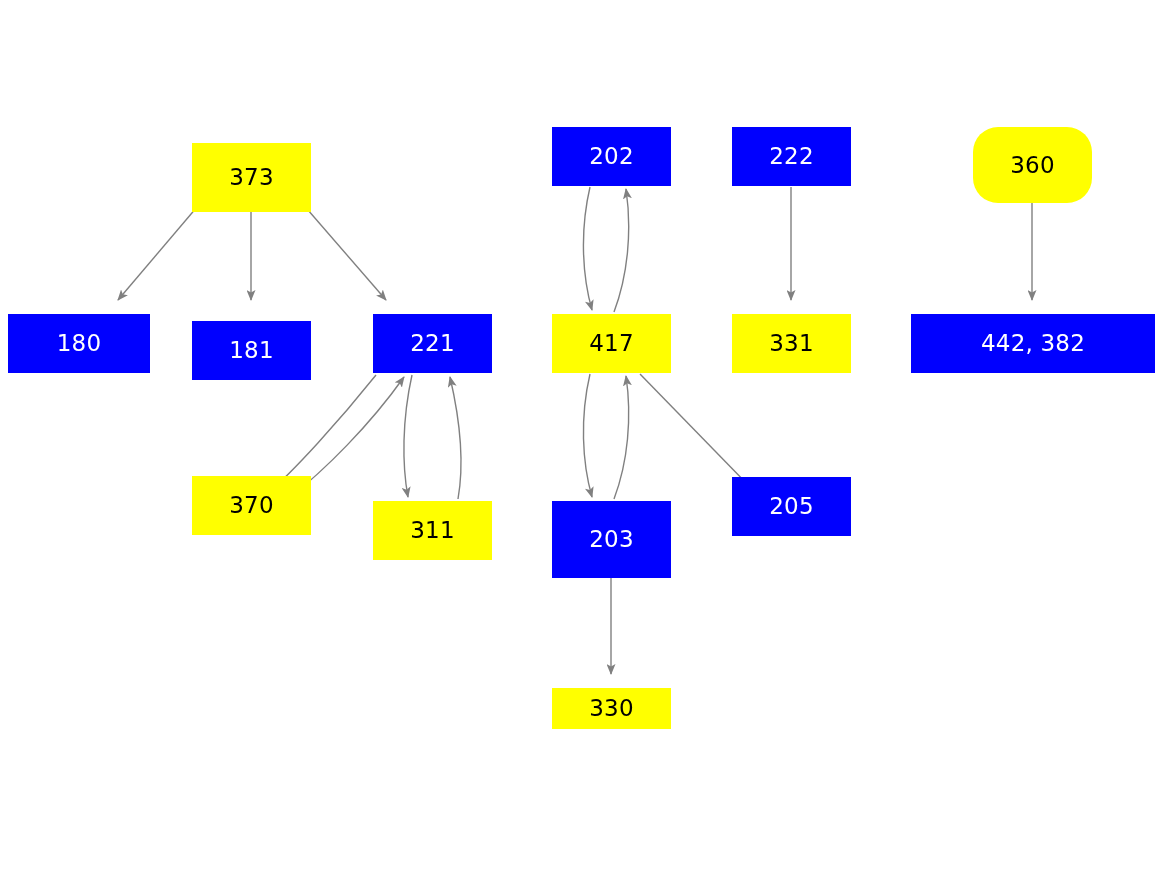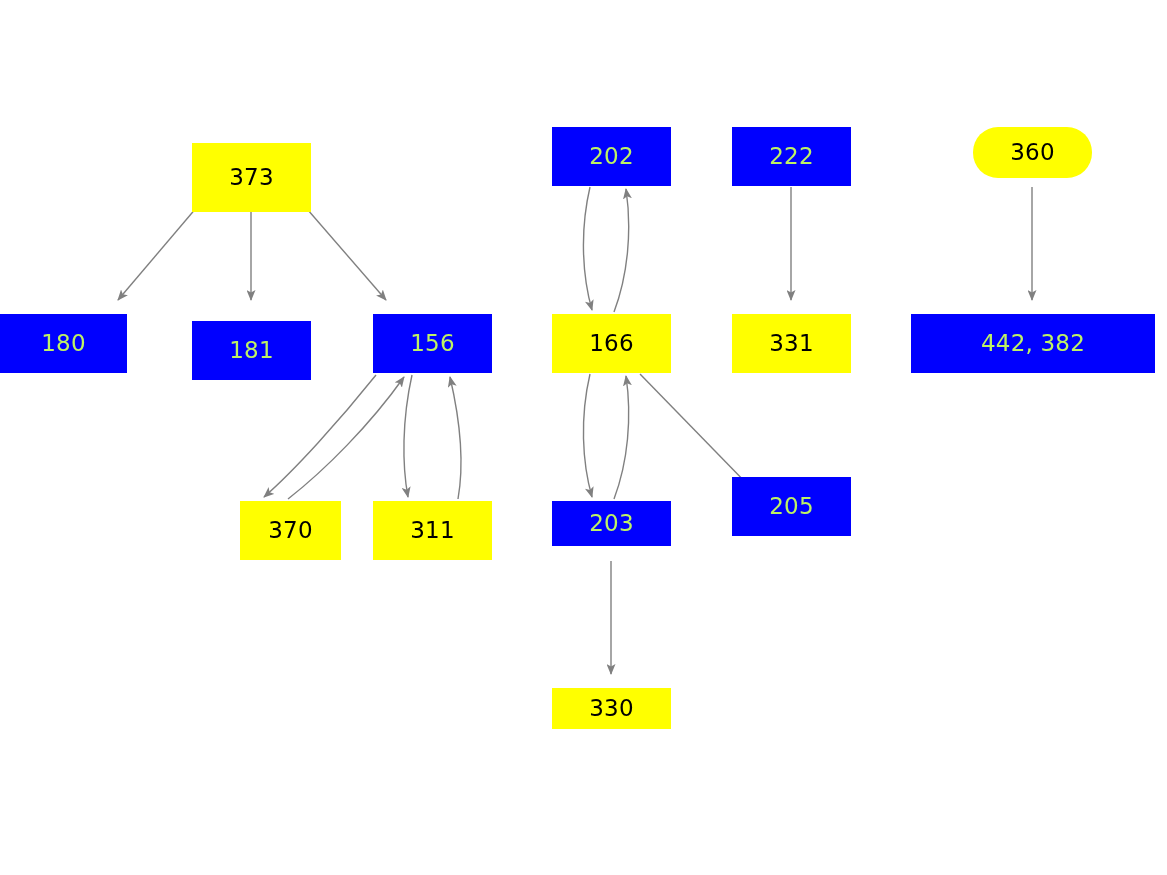--- a/index.html
+++ b/index.html
@@ -37,21 +37,21 @@
     letter-spacing: 0.2px;
     white-space: nowrap;
     user-select: none;
   }
   .node.fill-yellow {
     background: #ffff00;
     color: #000000;
   }
   .node.fill-blue {
     background: #0000ff;
-    color: #bef264;
+    color: #ffffff;
   }
 </style>
 </head>
 <body>
 
 <div id="canvas">
 
   <svg id="edge-layer" viewBox="0 0 1167 875" width="1167" height="875" xmlns="http://www.w3.org/2000/svg">
     <defs>
       <marker id="arrowhead" markerWidth="11" markerHeight="9" refX="10" refY="4.5" orient="auto" markerUnits="userSpaceOnUse">
@@ -74,54 +74,54 @@
         <path d="M 611 561 L 611 674" fill="none" stroke="#808080" stroke-width="1.4" marker-end="url(#arrowhead)"></path>
         <path d="M 791 187 L 791 300" fill="none" stroke="#808080" stroke-width="1.4" marker-end="url(#arrowhead)"></path>
         <path d="M 1032 187 L 1032 300" fill="none" stroke="#808080" stroke-width="1.4" marker-end="url(#arrowhead)"></path>
       </g>
   </svg>
 
   <div id="nodes">
       <div class="node fill-yellow" style="left: 192px; top: 127px; width: 119px; height: 69px; margin-top: 16px;">
         <span>373</span>
       </div>
-      <div class="node fill-blue" style="left: 0; top: 314px; width: 127px; height: 59px;">
+      <div class="node fill-blue" style="left: 8px; top: 314px; width: 142px; height: 59px;">
         <span>180</span>
       </div>
       <div class="node fill-blue" style="left: 192px; top: 321px; width: 119px; height: 59px;">
         <span>181</span>
       </div>
       <div class="node fill-blue" style="left: 373px; top: 314px; width: 119px; height: 59px;">
-        <span>156</span>
+        <span>221</span>
       </div>
-      <div class="node fill-yellow" style="left: 192px; top: 501px; width: 101px; height: 59px; margin-left: 48px;">
+      <div class="node fill-yellow" style="left: 192px; top: 476px; width: 119px; height: 59px;">
         <span>370</span>
       </div>
       <div class="node fill-yellow" style="left: 373px; top: 501px; width: 119px; height: 59px;">
         <span>311</span>
       </div>
       <div class="node fill-blue" style="left: 552px; top: 127px; width: 119px; height: 59px;">
         <span>202</span>
       </div>
       <div class="node fill-blue" style="left: 732px; top: 127px; width: 119px; height: 59px;">
         <span>222</span>
       </div>
-      <div class="node fill-yellow" style="left: 973px; top: 127px; width: 119px; height: 51px; border-radius: 25px;">
+      <div class="node fill-yellow" style="left: 973px; top: 127px; width: 119px; height: 76px; border-radius: 25px;">
         <span>360</span>
       </div>
       <div class="node fill-yellow" style="left: 552px; top: 314px; width: 119px; height: 59px;">
-        <span>166</span>
+        <span>417</span>
       </div>
       <div class="node fill-yellow" style="left: 732px; top: 314px; width: 119px; height: 59px;">
         <span>331</span>
       </div>
       <div class="node fill-blue" style="left: 911px; top: 314px; width: 244px; height: 59px;">
         <span>442, 382</span>
       </div>
-      <div class="node fill-blue" style="left: 552px; top: 501px; width: 119px; height: 45px;">
+      <div class="node fill-blue" style="left: 552px; top: 501px; width: 119px; height: 77px;">
         <span>203</span>
       </div>
       <div class="node fill-blue" style="left: 732px; top: 477px; width: 119px; height: 59px;">
         <span>205</span>
       </div>
       <div class="node fill-yellow" style="left: 552px; top: 688px; width: 119px; height: 41px;">
         <span>330</span>
       </div>
     </div>
 

